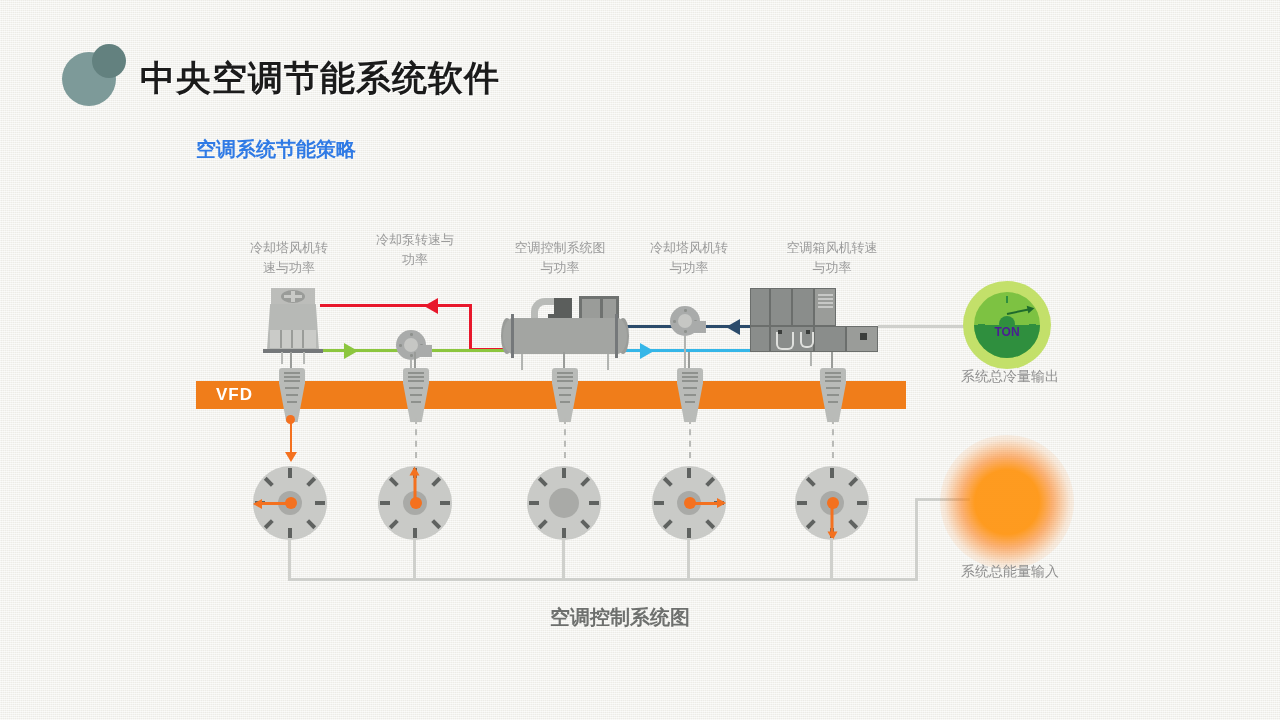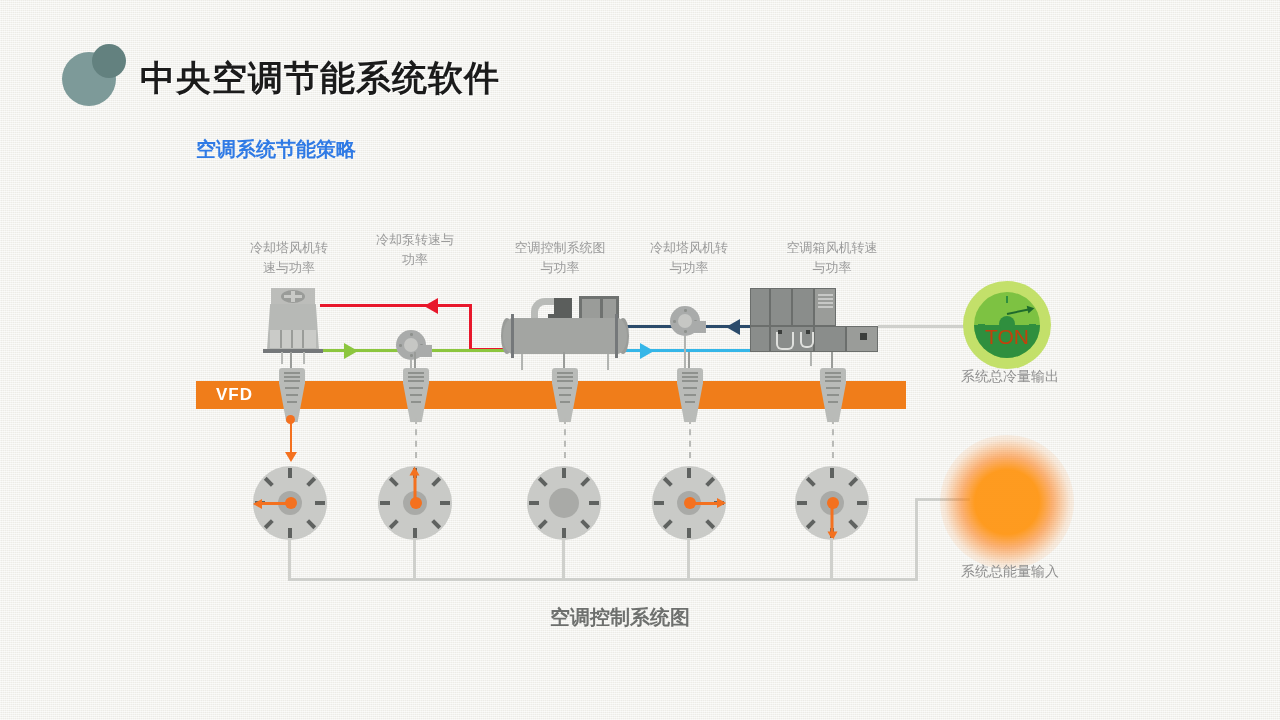--- a/index.html
+++ b/index.html
@@ -208,21 +208,21 @@
   .resgauge .dial .lower{
     position:absolute;left:0;top:33px;width:66px;height:33px;background:#2f8f3e;
   }
   .resgauge .dial .knob{
     position:absolute;left:25px;top:24px;width:16px;height:16px;border-radius:50%;
     background:#2f8f3e;
   }
   .resgauge .dial .t{position:absolute;background:#2f8f3e;}
   .resgauge .txt{
     position:absolute;left:0;top:44px;width:88px;text-align:center;
-    font-size:21px;font-weight:normal;color:#c2410c;
+    font-size:12px;font-weight:bold;color:#4c1d95;
   }
   .resgauge .nd{
     position:absolute;left:44px;top:32px;width:22px;height:2px;background:#1f6b2c;
     transform-origin:0 50%;
   }
   .resgauge .nd:after{
     content:"";position:absolute;right:-6px;top:-3px;
     border-left:7px solid #1f6b2c;
     border-top:4px solid transparent;border-bottom:4px solid transparent;
   }

